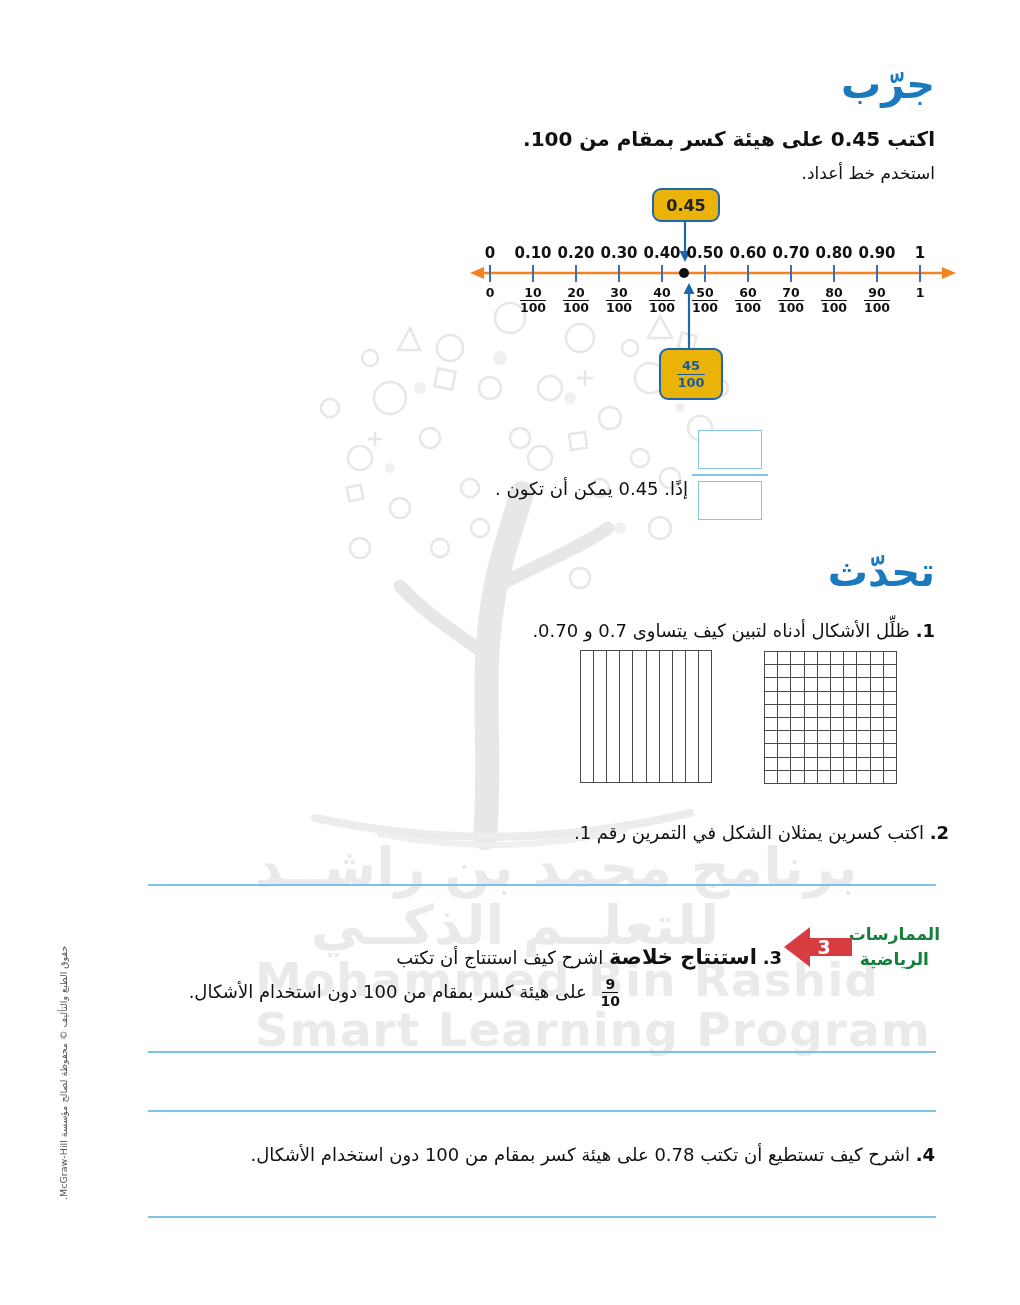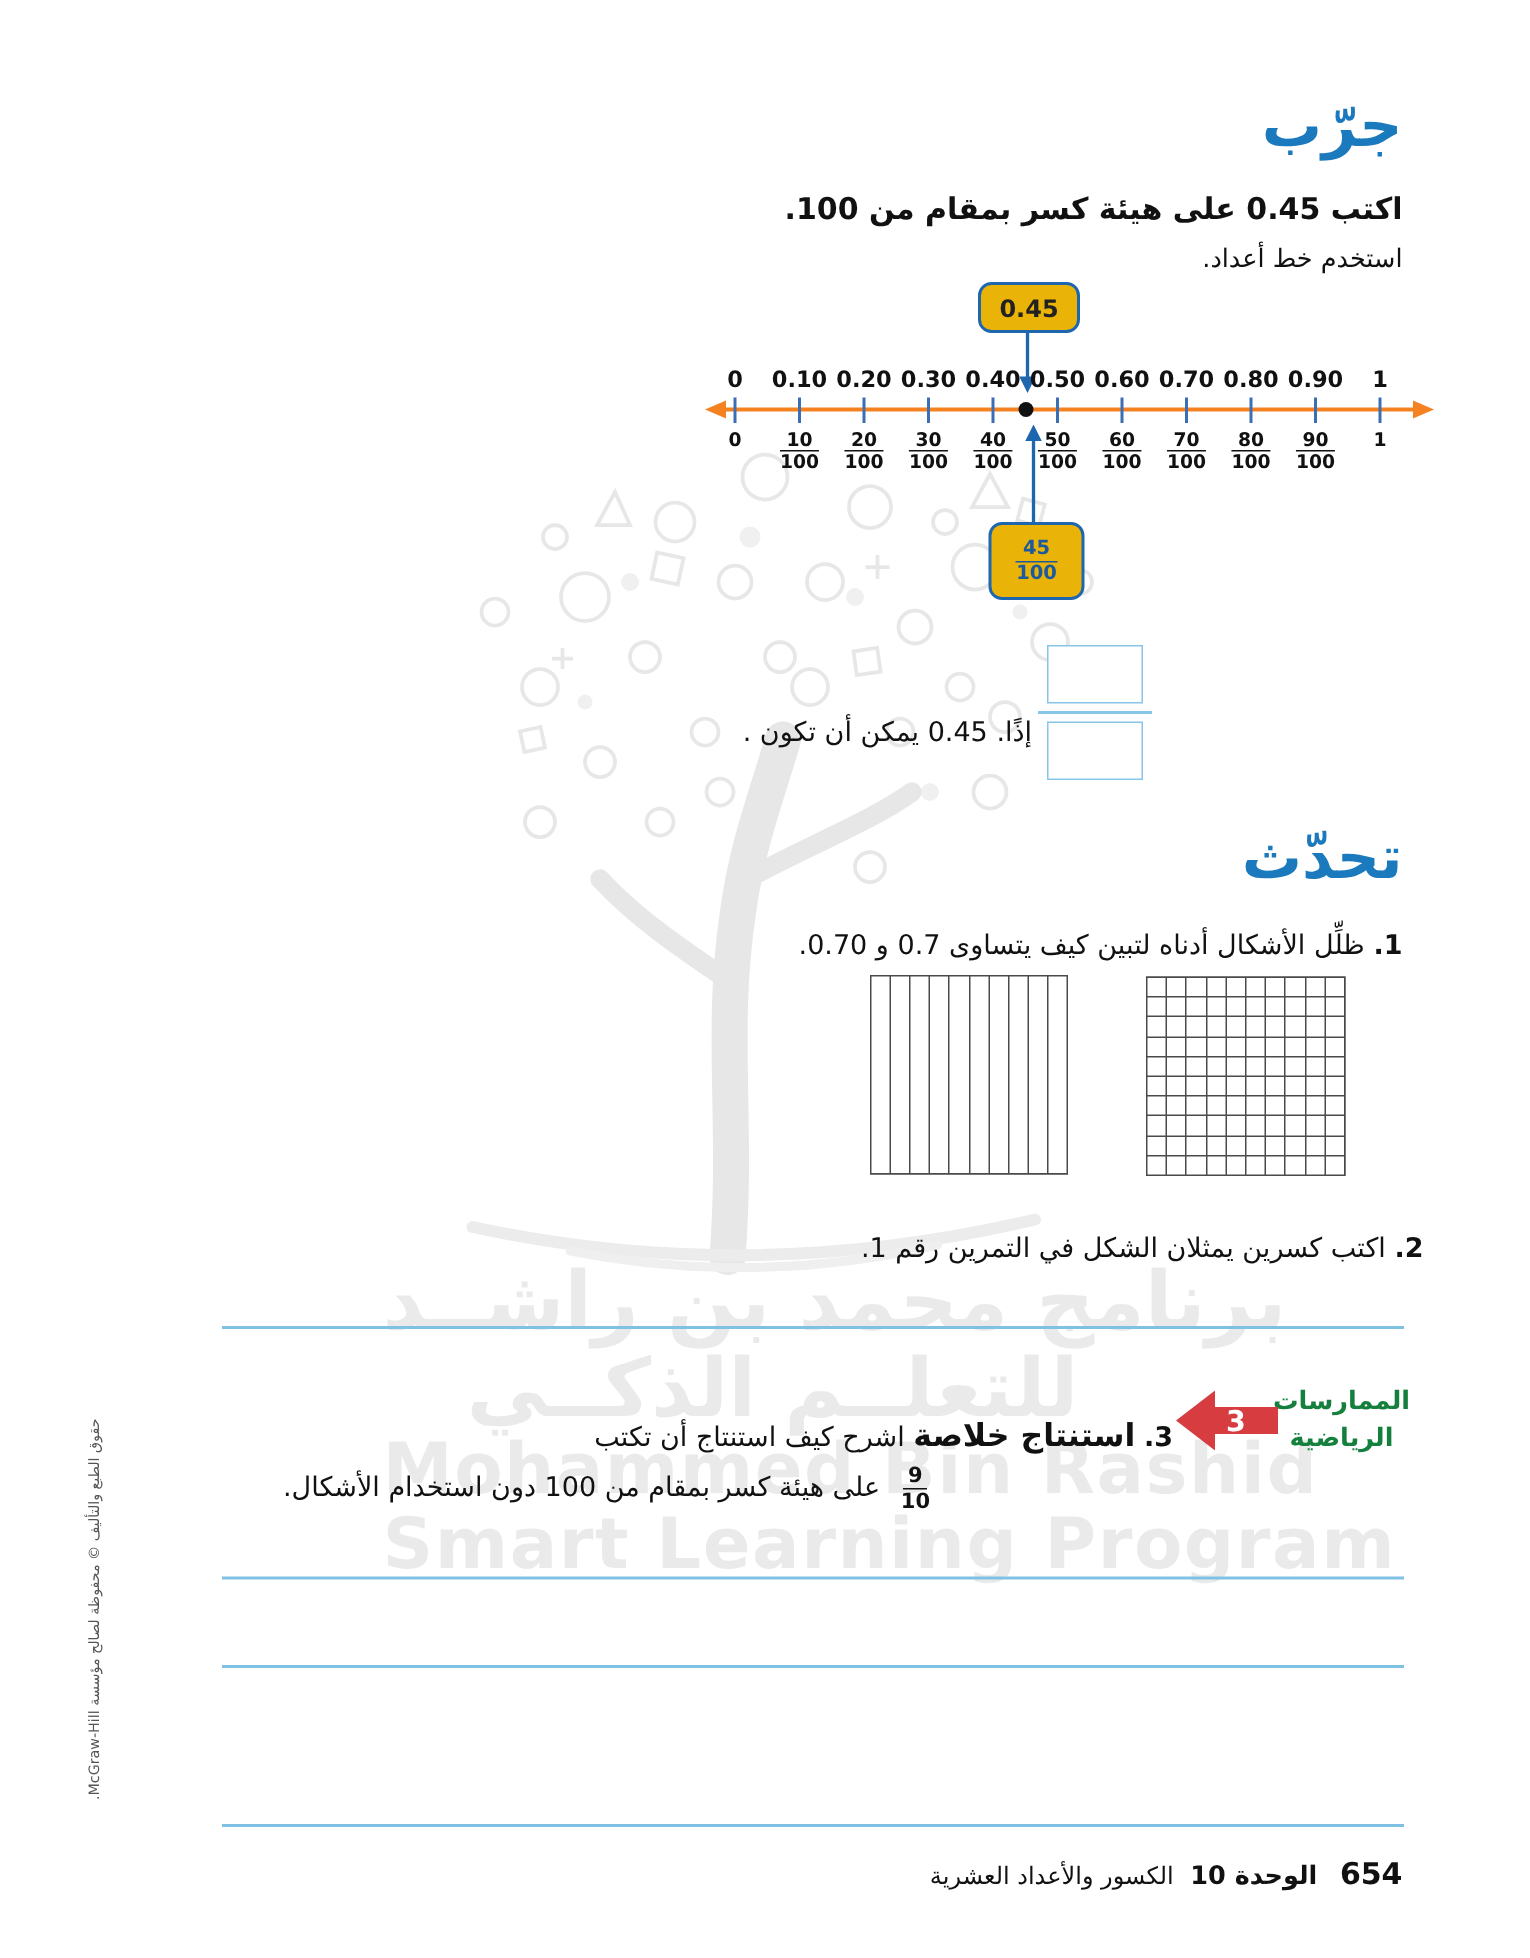--- a/index.html
+++ b/index.html
@@ -394,23 +394,22 @@
   <div class="q q3b">
     <span class="inline-frac">
       <span class="num">9</span>
       <span>10</span>
     </span>
     <span>على هيئة كسر بمقام من 100 دون استخدام الأشكال.</span>
   </div>
   <div class="answer-line l2"></div>
   <div class="answer-line l3"></div>
 
+  <div class="q q4">
+    <span class="qnum">4.</span>
+    <span>اشرح كيف تستطيع أن تكتب 0.78 على هيئة كسر بمقام من 100 دون استخدام الأشكال.</span>
+  </div>
   <div class="answer-line l4"></div>
 
-  <div class="footer">
-    <span class="pnum">654</span>
-    <span class="unit">الوحدة 10</span>
-    <span class="unit-title">الكسور والأعداد العشرية</span>
-  </div>
 
   <div class="copyright">حقوق الطبع والتأليف © محفوظة لصالح مؤسسة McGraw-Hill.</div>
 
 </div>
 
 </body></html>

